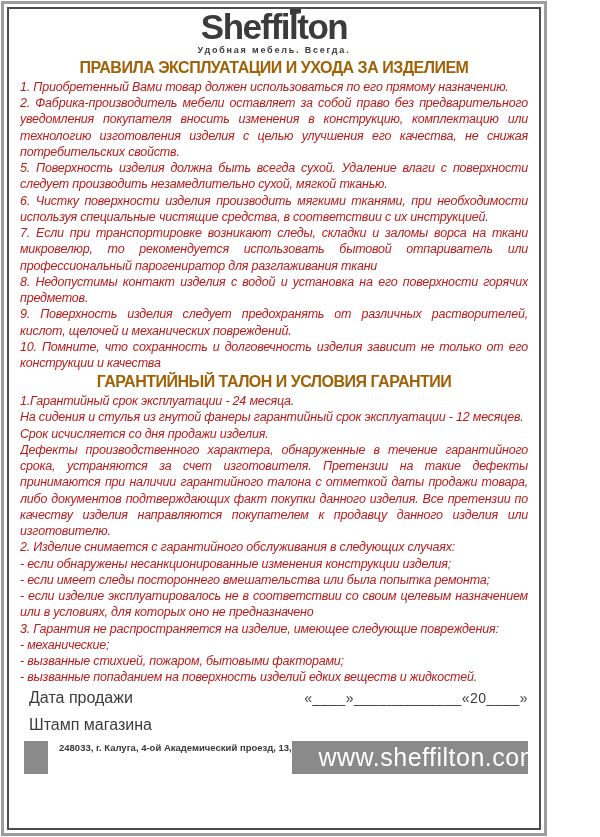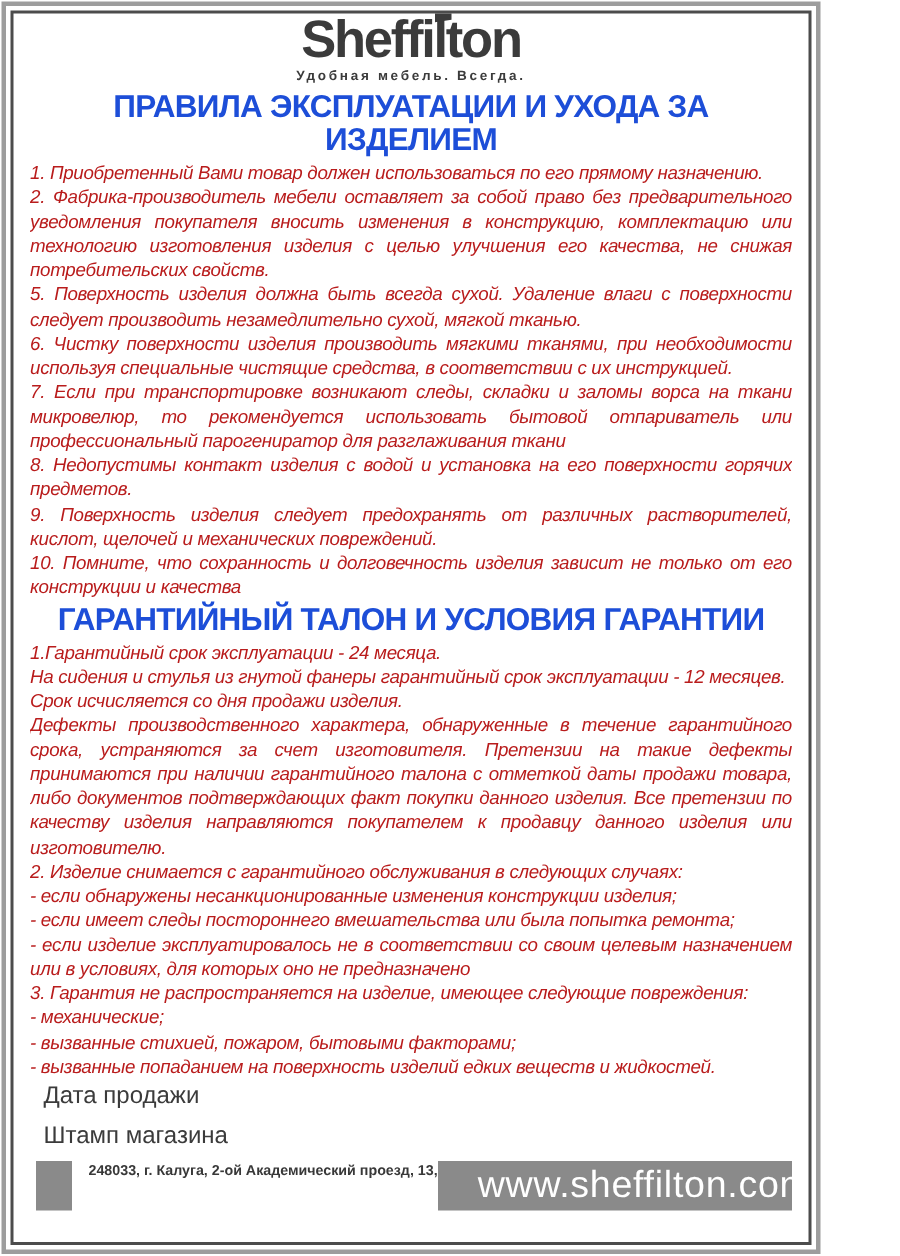--- a/index.html
+++ b/index.html
@@ -9,21 +9,21 @@
   .inner-frame{position:absolute;inset:7px;border:2px solid #4c4c4c;pointer-events:none;}
   .content{position:absolute;left:20px;right:20px;top:9px;bottom:12px;overflow:hidden;}
 
   header{text-align:center;}
   .brand-wrap{position:relative;display:inline-block;line-height:1;}
   .brand{font-size:35px;font-weight:bold;color:#3b3b3b;letter-spacing:-1.5px;line-height:1;}
   .flag{position:absolute;top:-4px;left:50%;margin-left:16px;width:11px;height:9px;
         background:#3b3b3b;transform:skewY(-9deg);}
   .tagline{font-size:9px;font-weight:bold;letter-spacing:1.8px;color:#3b3b3b;margin-top:2px;}
 
-  .sec-title{font-size:21px;font-weight:bold;color:#1d4ed8;text-align:center;
+  .sec-title{font-size:16px;font-weight:bold;color:#a16207;text-align:center;
              margin:3px 0 2px;letter-spacing:-0.5px;line-height:1.05;}
 
   .paras .para{margin:0;font-size:12.5px;line-height:1.3;color:#b91c1c;
                text-align:justify;letter-spacing:-0.2px;font-style:italic;}
 
   .sale-row{display:flex;justify-content:space-between;align-items:center;
             margin-top:3px;padding-left:9px;}
   .label-lg{font-size:16px;color:#3b3b3b;}
   .blank{font-size:14px;color:#3b3b3b;letter-spacing:0.5px;white-space:nowrap;}
   .stamp{margin-top:9px;padding-left:9px;}
@@ -82,29 +82,30 @@
           <p class="para">- если изделие эксплуатировалось не в соответствии со своим целевым назначением или в условиях, для которых оно не предназначено</p>
           <p class="para">3. Гарантия не распространяется на изделие, имеющее следующие повреждения:</p>
           <p class="para">- механические;</p>
           <p class="para">- вызванные стихией, пожаром, бытовыми факторами;</p>
           <p class="para">- вызванные попаданием на поверхность изделий едких веществ и жидкостей.</p>
         </div>
     </section>
 
     <div class="sale-row">
       <span class="label-lg">Дата продажи</span>
+      <span class="blank">«____»_____________«20____»</span>
     </div>
 
     <div class="label-lg stamp">Штамп магазина</div>
 
     <div class="footer-row">
       <div class="sq"></div>
       <div class="addr">
 
-      <div class="addr-line">248033, г. Калуга, 2-ой Академический проезд, 13,</div>
+      <div class="addr-line">248033, г. Калуга, 4-ой Академический проезд, 13,</div>
         </div>
       <div class="banner">
         <span>www.sheffilton.com</span>
       </div>
     </div>
 
   </div>
 </div>
 
 </body></html>

